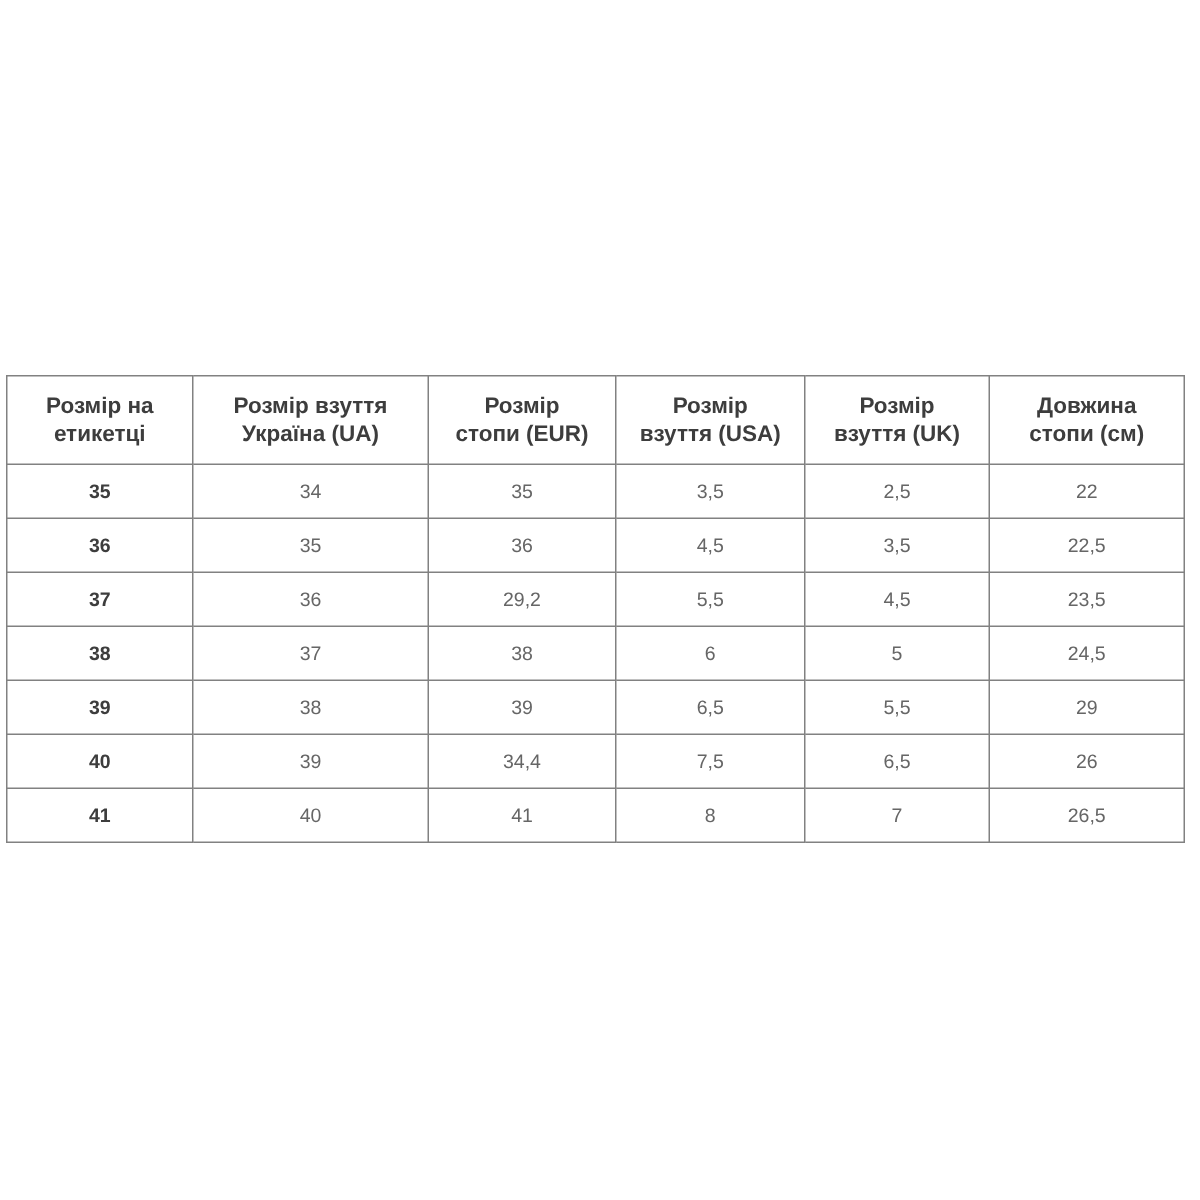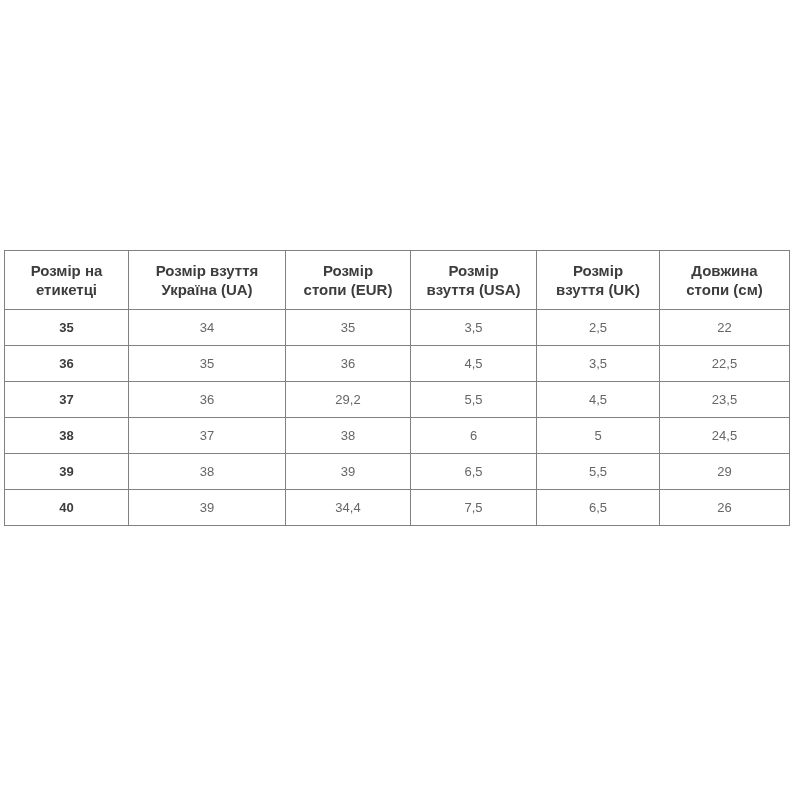--- a/index.html
+++ b/index.html
@@ -137,15 +137,23 @@
         <td>29</td>
       </tr>
       <tr>
         <td class="label-col">40</td>
         <td>39</td>
         <td>34,4</td>
         <td>7,5</td>
         <td>6,5</td>
         <td>26</td>
       </tr>
+      <tr>
+        <td class="label-col">41</td>
+        <td>40</td>
+        <td>41</td>
+        <td>8</td>
+        <td>7</td>
+        <td>26,5</td>
+      </tr>
     </tbody>
   </table>
 </div>
 
 </body></html>

